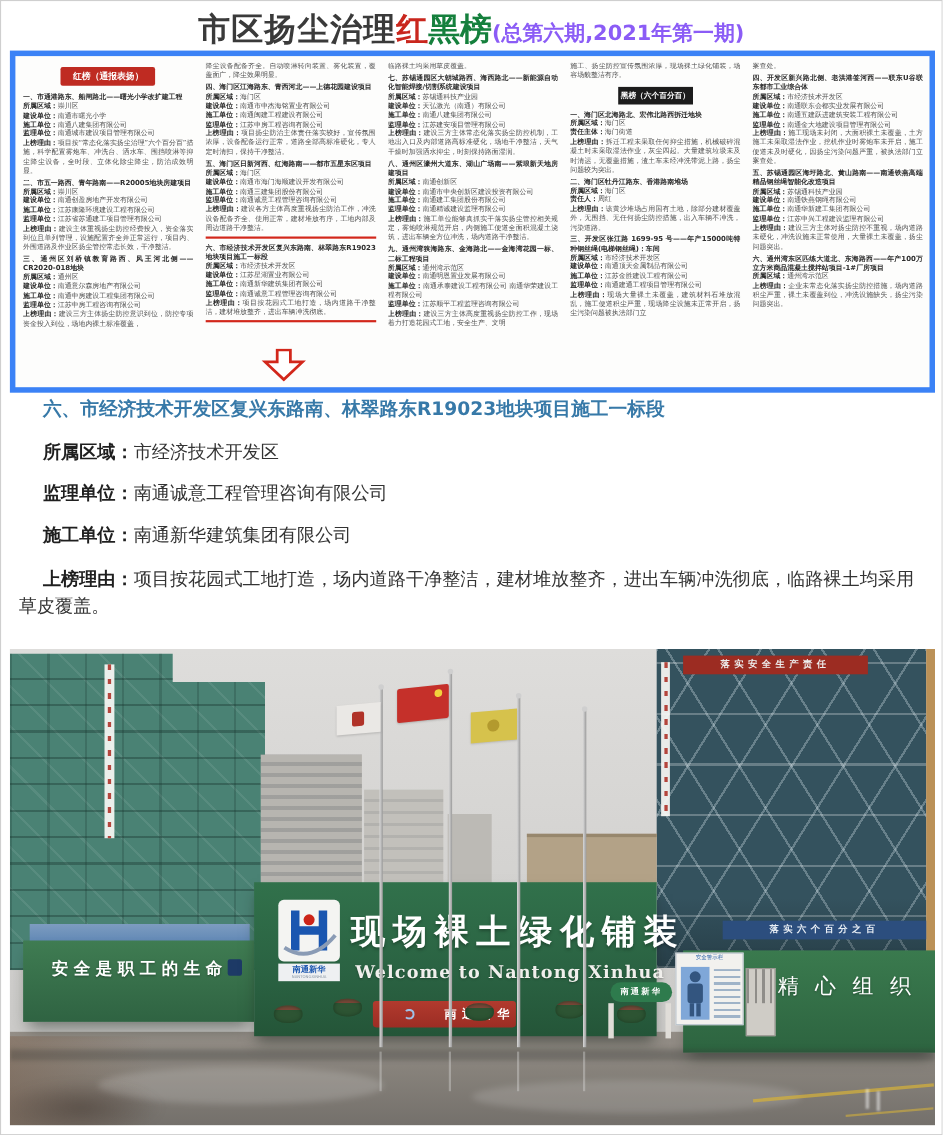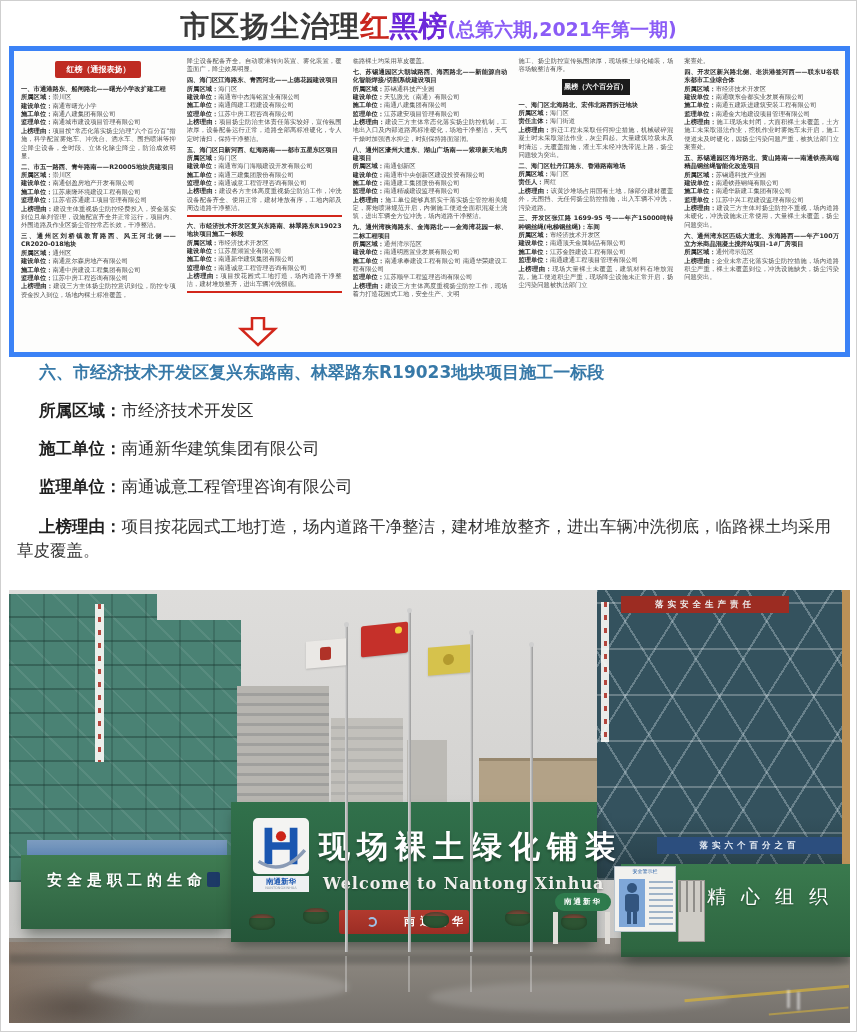--- a/index.html
+++ b/index.html
@@ -1,21 +1,21 @@
 <!DOCTYPE html>
 <html><head>
 <meta charset="utf-8">
 <style>
   html,body{margin:0;padding:0;background:#fff;}
   .page{position:relative;width:857px;height:1032px;background:#fff;border:1px solid #cfcfcf;box-sizing:border-box;overflow:hidden;font-family:"DejaVu Sans","Liberation Sans",sans-serif;}
   
   .np-title{position:absolute;top:6px;left:0;width:100%;text-align:center;white-space:nowrap;}
   .t-main{font-size:29px;font-weight:bold;color:#3a3a3a;letter-spacing:1px;}
   .t-red{font-size:29px;font-weight:bold;color:#c9261d;}
-  .t-black{font-size:29px;font-weight:bold;color:#6d28d9;}
+  .t-black{font-size:29px;font-weight:bold;color:#15803d;}
   .t-sub{font-size:19px;font-weight:600;color:#8b5cf6;}
   .np-box{position:absolute;left:8px;top:45px;width:841px;height:311px;border:5px solid #3b82f6;background:#fdfdfc;box-sizing:border-box;display:flex;gap:11px;padding:6px 6px 4px 7px;}
   .np-col{flex:1 1 0;overflow:hidden;}
   .np-p,.np-f,.np-h{font-size:6.3px;line-height:1.33;color:#4f4f4f;text-align:justify;}
   .np-h{font-weight:bold;color:#2d2d2d;margin-top:2.5px;}
   .np-f b{color:#2d2d2d;}
   .np-badge_red{background:#bf2b22;color:#fff;width:86px;margin:4px auto 7px;text-align:center;font-size:8px;font-weight:bold;padding:3px 0;border-radius:2px;}
   .np-badge_black{background:#1c1c1c;color:#fff;width:68px;margin:5px auto 6px;text-align:center;font-size:7px;font-weight:bold;padding:3px 0;}
   .np-box-hl{border:2px solid #d2271b;padding:2px 3px;margin:3px -5px 0;}
   .arrow-svg{position:absolute;left:234px;top:316px;}
@@ -204,22 +204,22 @@
         <div class="np-f"><b>上榜理由：</b><span>企业未常态化落实扬尘防控措施，场内道路积尘严重，裸土未覆盖到位，冲洗设施缺失，扬尘污染问题突出。</span></div>
       </div>
   </div>
   <svg class="arrow-svg" width="46" height="30" viewBox="0 0 46 30">
     <polygon points="17,1 29,1 29,12 40,12 23,28 6,12 17,12" fill="#fff" stroke="#d2271b" stroke-width="2.5"></polygon>
   </svg>
 
   <div class="detail">
     <div class="d-head">六、市经济技术开发区复兴东路南、林翠路东R19023地块项目施工一标段</div>
     <div class="d-line"><b>所属区域：</b><span>市经济技术开发区</span></div>
+    <div class="d-line"><b>监理单位：</b><span>南通诚意工程管理咨询有限公司</span></div>
     <div class="d-line"><b>施工单位：</b><span>南通新华建筑集团有限公司</span></div>
-    <div class="d-line"><b>监理单位：</b><span>南通诚意工程管理咨询有限公司</span></div>
     <div class="d-line d-reason"><b>上榜理由：</b><span>项目按花园式工地打造，场内道路干净整洁，建材堆放整齐，进出车辆冲洗彻底，临路裸土均采用草皮覆盖。</span></div>
   </div>
 
   <div class="photo">
     <div class="bldg-left"></div>
     <div class="bldg-right"></div>
     <div class="bldg-sliver"></div>
     <div class="dist-a"></div>
     <div class="dist-b"></div>
     <div class="dist-c"></div>

